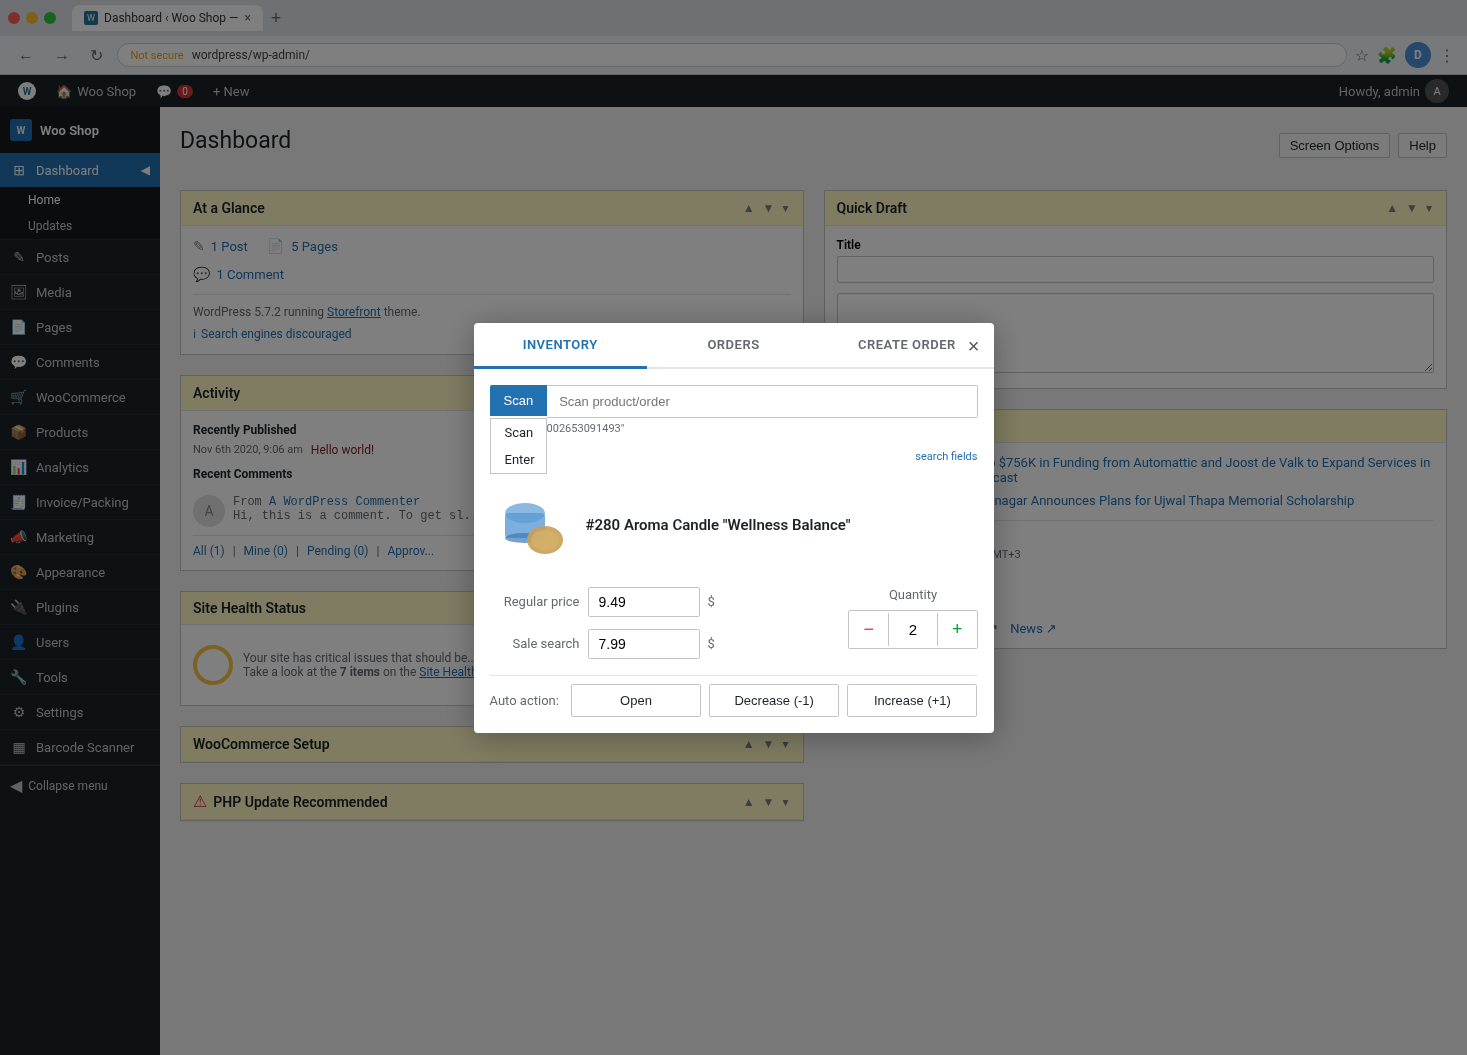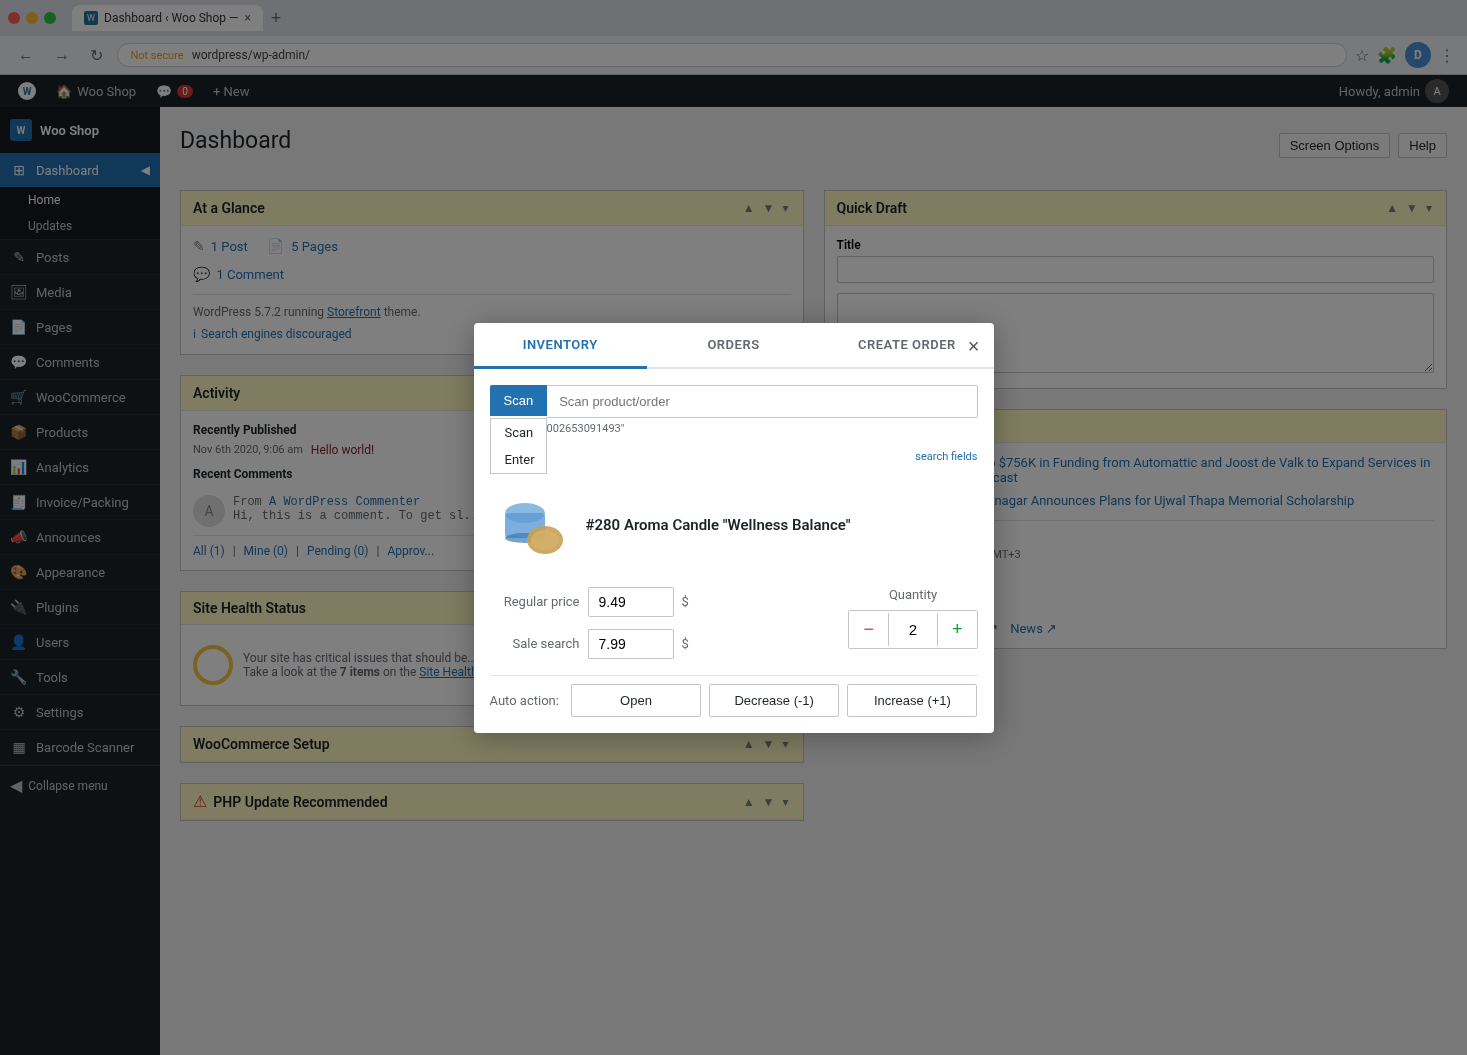--- a/index.html
+++ b/index.html
@@ -122,21 +122,21 @@
     .scan-input { flex: 1; border: 1px solid #c3c4c7; border-left: none; padding: 8px 12px; font-size: 13px; outline: none; border-radius: 0 2px 2px 0; }
     .scan-meta { display: flex; justify-content: space-between; font-size: 11px; color: #646970; margin-bottom: 12px; }
     .scan-meta a { color: #2271b1; text-decoration: none; margin-top: 28px; }
 
     
     .product-card { display: flex; align-items: center; gap: 16px; padding: 10px 0; margin-bottom: 12px; }
     .product-image { width: 80px; height: 80px; display: flex; align-items: center; justify-content: center; flex-shrink: 0; }
     .product-title { font-size: 15px; font-weight: 600; color: #1d2327; }
     .price-field { display: flex; align-items: center; gap: 8px; }
     .price-label { font-size: 13px; color: #646970; width: 90px; text-align: right; }
-    .price-input { border: 1px solid #c3c4c7; border-radius: 2px; padding: 6px 10px; font-size: 14px; width: 86px; }
+    .price-input { border: 1px solid #c3c4c7; border-radius: 2px; padding: 6px 10px; font-size: 14px; width: 112px; }
     .price-currency { font-size: 13px; color: #646970; }
 
     
     .quantity-section { display: flex; flex-direction: column; align-items: center; gap: 8px; }
     .quantity-label { font-size: 13px; color: #646970; }
     .quantity-controls { display: flex; align-items: center; gap: 0; border: 1px solid #c3c4c7; border-radius: 2px; overflow: hidden; }
     .qty-btn { background: white; border: none; padding: 8px 14px; cursor: pointer; font-size: 18px; }
     .qty-btn.minus { color: #d63638; }
     .qty-btn.plus { color: #00a32a; }
     .qty-input { border: none; border-left: 1px solid #c3c4c7; border-right: 1px solid #c3c4c7; padding: 8px 12px; font-size: 15px; width: 50px; text-align: center; }
@@ -277,21 +277,21 @@
       </li>
       <li>
         <div class="sidebar-menu-item">
           <span class="menu-icon">🧾</span>
           <span>Invoice/Packing</span>
         </div>
       </li>
       <li>
         <div class="sidebar-menu-item">
           <span class="menu-icon">📣</span>
-          <span>Announces</span>
+          <span>Marketing</span>
         </div>
       </li>
       <li>
         <div class="sidebar-menu-item">
           <span class="menu-icon">🎨</span>
           <span>Appearance</span>
         </div>
       </li>
       <li>
         <div class="sidebar-menu-item">

